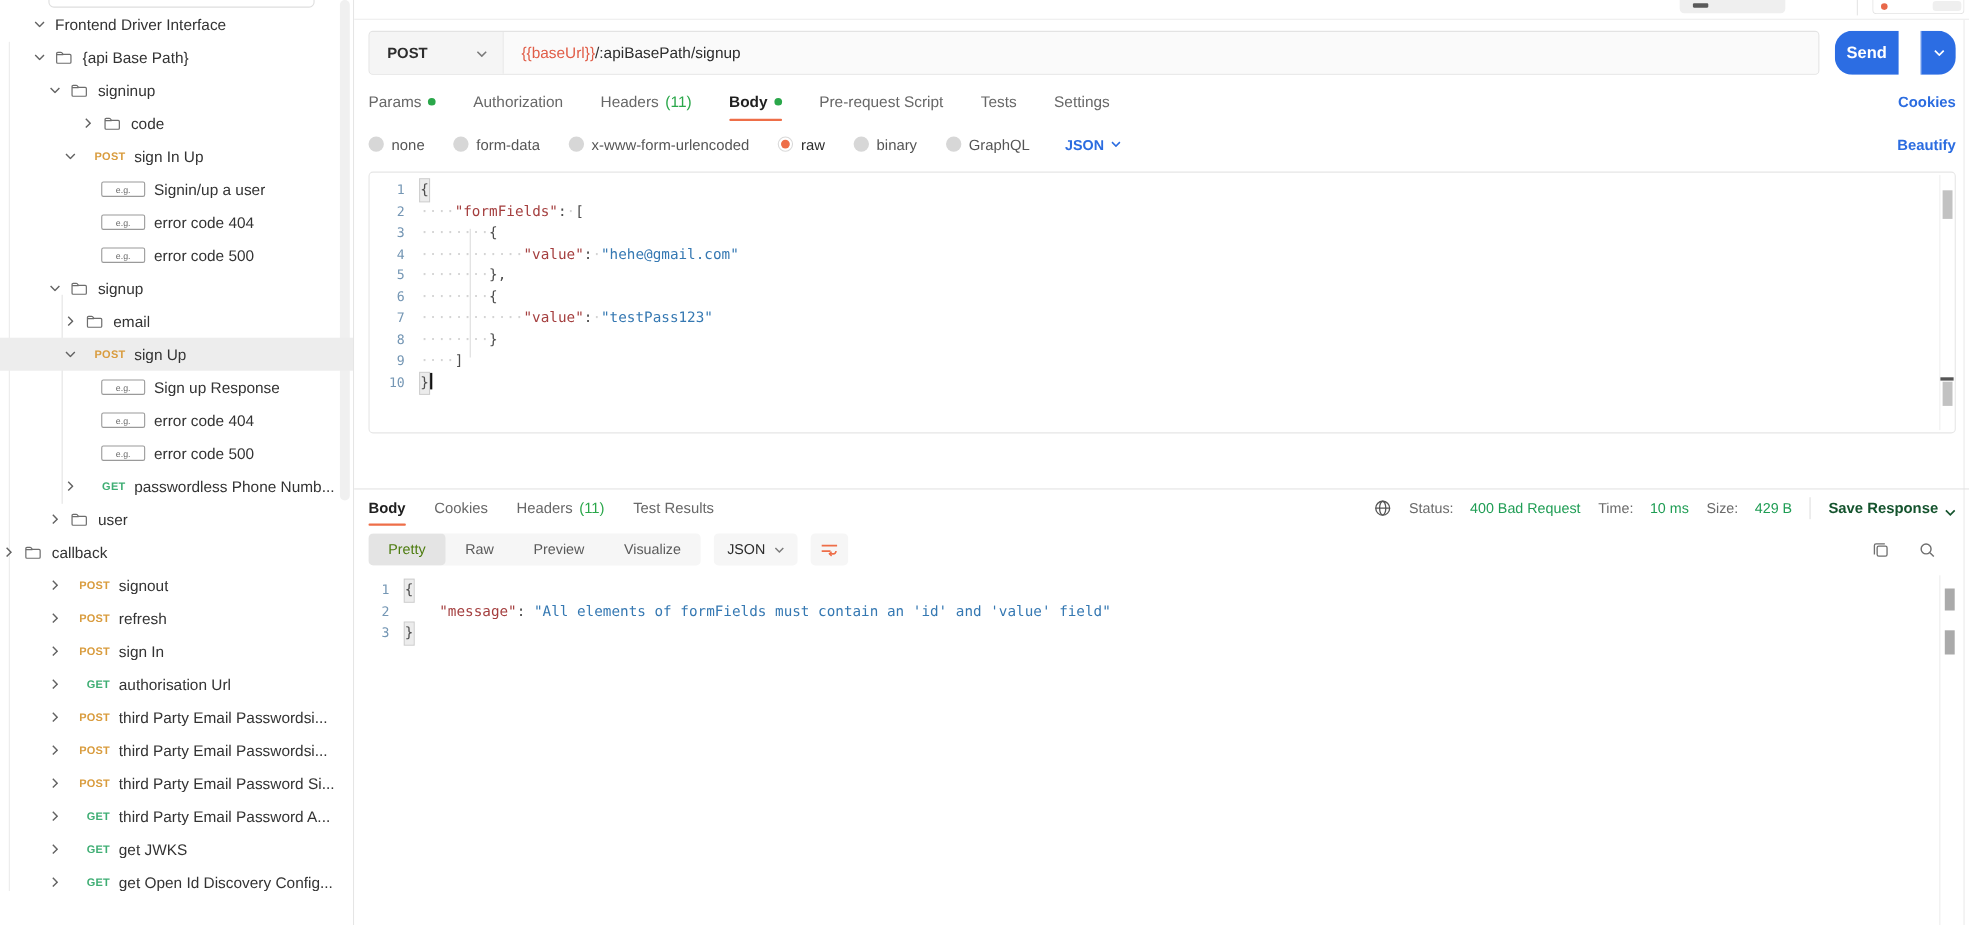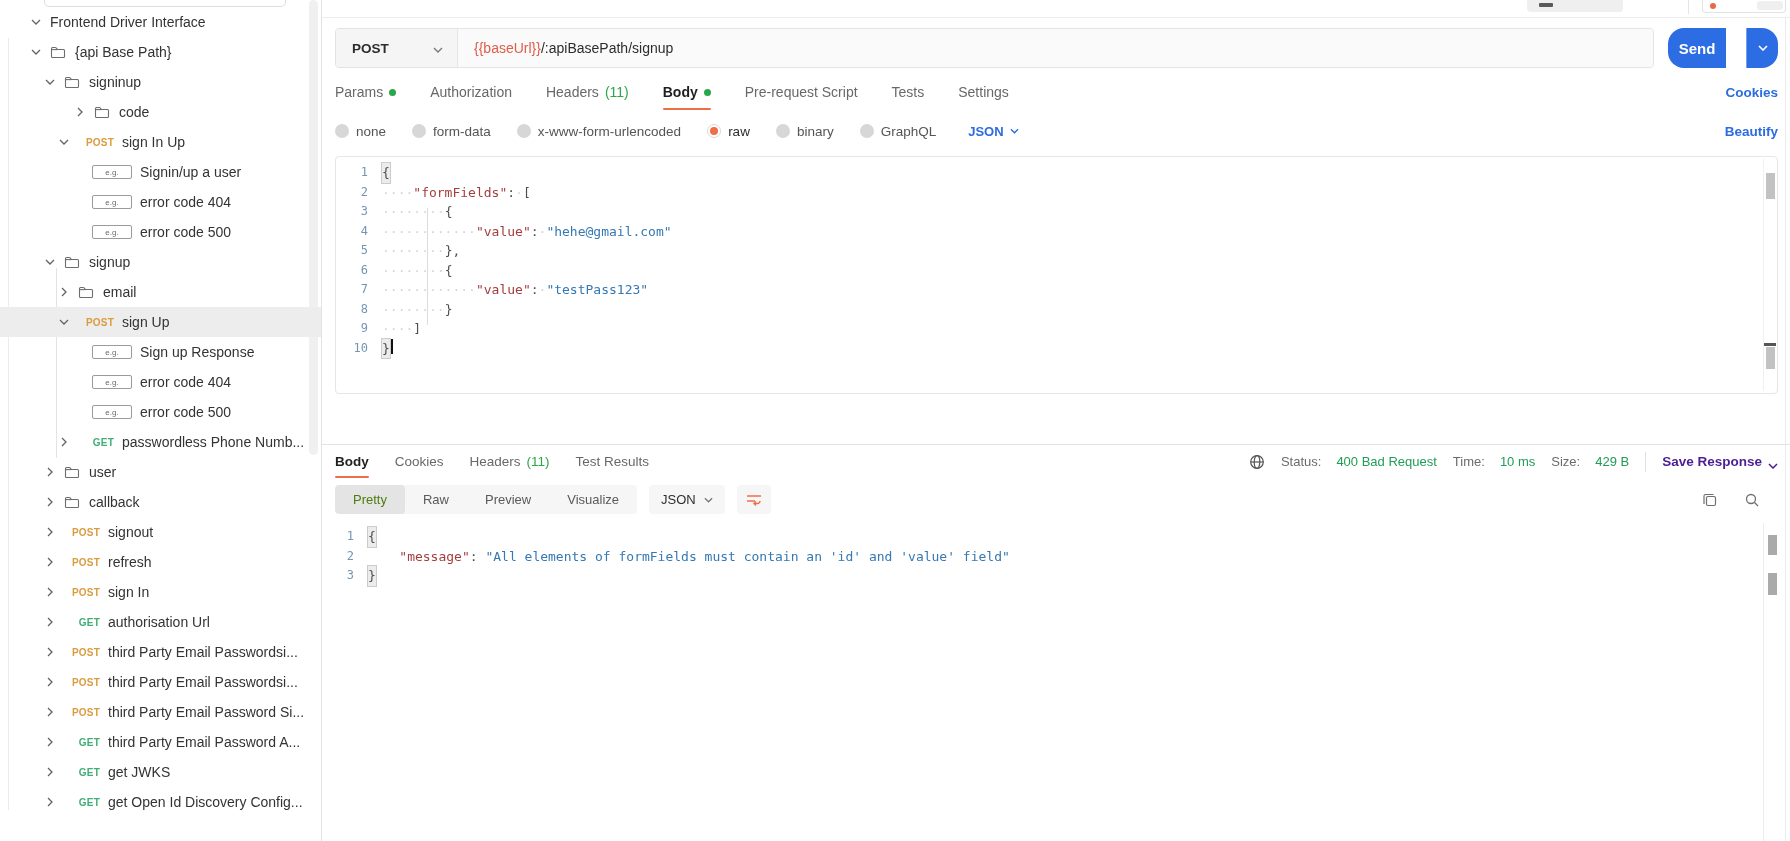--- a/index.html
+++ b/index.html
@@ -84,21 +84,21 @@
   .ed-sb .thumb2 { position:absolute; top:188px; left:2px; width:9px; height:22px; background:#c2c2c2; }
 
   
   .response-pane { margin-top:50px; border-top:1px solid #e3e3e3; height:403px; position:relative; }
   .resp-header { display:flex; align-items:stretch; height:33px; padding:0 12px 0 13px; font-size:13.5px; color:#686868; }
   .resp-header .tab { margin-right:26px; }
   .resp-meta { margin-left:auto; display:flex; align-items:center; gap:16px; font-size:13px; color:#6b6b6b; }
   .meta-item { display:flex; gap:15px; align-items:center; white-space:nowrap; }
   .meta-val { color:#1f9d54; }
   .meta-div { width:1px; height:20px; background:#e0e0e0; }
-  .save-resp { display:flex; align-items:flex-end; gap:6px; color:#4c1d95; font-weight:600; font-size:13.5px; cursor:pointer; }
+  .save-resp { display:flex; align-items:flex-end; gap:6px; color:#14532d; font-weight:600; font-size:13.5px; cursor:pointer; }
   .globe { color:#555; display:flex; }
 
   .resp-toolbar { display:flex; align-items:center; padding:7px 30px 7px 13px; }
   .segmented { display:flex; background:#f6f6f6; border-radius:4px; overflow:hidden; height:29px; }
   .seg-btn { display:flex; align-items:center; padding:0 18px; font-size:13px; color:#5a5a5a; cursor:pointer; }
   .seg-btn.active { background:#e4e4e4; color:#4d7c0f; border-radius:4px; }
   .resp-lang { display:flex; align-items:center; gap:8px; height:29px; background:#f6f6f6; border-radius:4px; padding:0 12px; margin-left:12px; font-size:13px; color:#2d2d2d; cursor:pointer; }
   .wrap-btn { width:34px; height:29px; background:#f6f6f6; border-radius:4px; margin-left:12px; display:flex; align-items:center; justify-content:center; cursor:pointer; }
   .resp-icons { margin-left:auto; display:flex; gap:26px; color:#6f6f6f; }
   .icon-btn { cursor:pointer; display:flex; }
@@ -255,21 +255,21 @@
             </svg>
           </span>
           <span class="tw-folder">
             <svg width="16" height="14" viewBox="0 0 16 14" fill="none" stroke="currentColor" stroke-width="1.1">
               <path d="M1.5 3.5v8a1 1 0 0 0 1 1h11a1 1 0 0 0 1-1v-6a1 1 0 0 0-1-1H7.5l-1.4-1.6a1 1 0 0 0-.75-.34H2.5a1 1 0 0 0-1 1z"></path>
               <path d="M1.5 4.6h6"></path>
             </svg>
           </span>
           <span class="tw-label">user</span>
         </div>
-        <div class="tree-row" style="padding-left: 42px;">
+        <div class="tree-row" style="">
           <span class="tw-chev">
             <svg width="6" height="10" viewBox="0 0 6 10" fill="none">
               <path d="M1 1l4 4-4 4" stroke="currentColor" stroke-width="1.3"></path>
             </svg>
           </span>
           <span class="tw-folder">
             <svg width="16" height="14" viewBox="0 0 16 14" fill="none" stroke="currentColor" stroke-width="1.1">
               <path d="M1.5 3.5v8a1 1 0 0 0 1 1h11a1 1 0 0 0 1-1v-6a1 1 0 0 0-1-1H7.5l-1.4-1.6a1 1 0 0 0-.75-.34H2.5a1 1 0 0 0-1 1z"></path>
               <path d="M1.5 4.6h6"></path>
             </svg>

